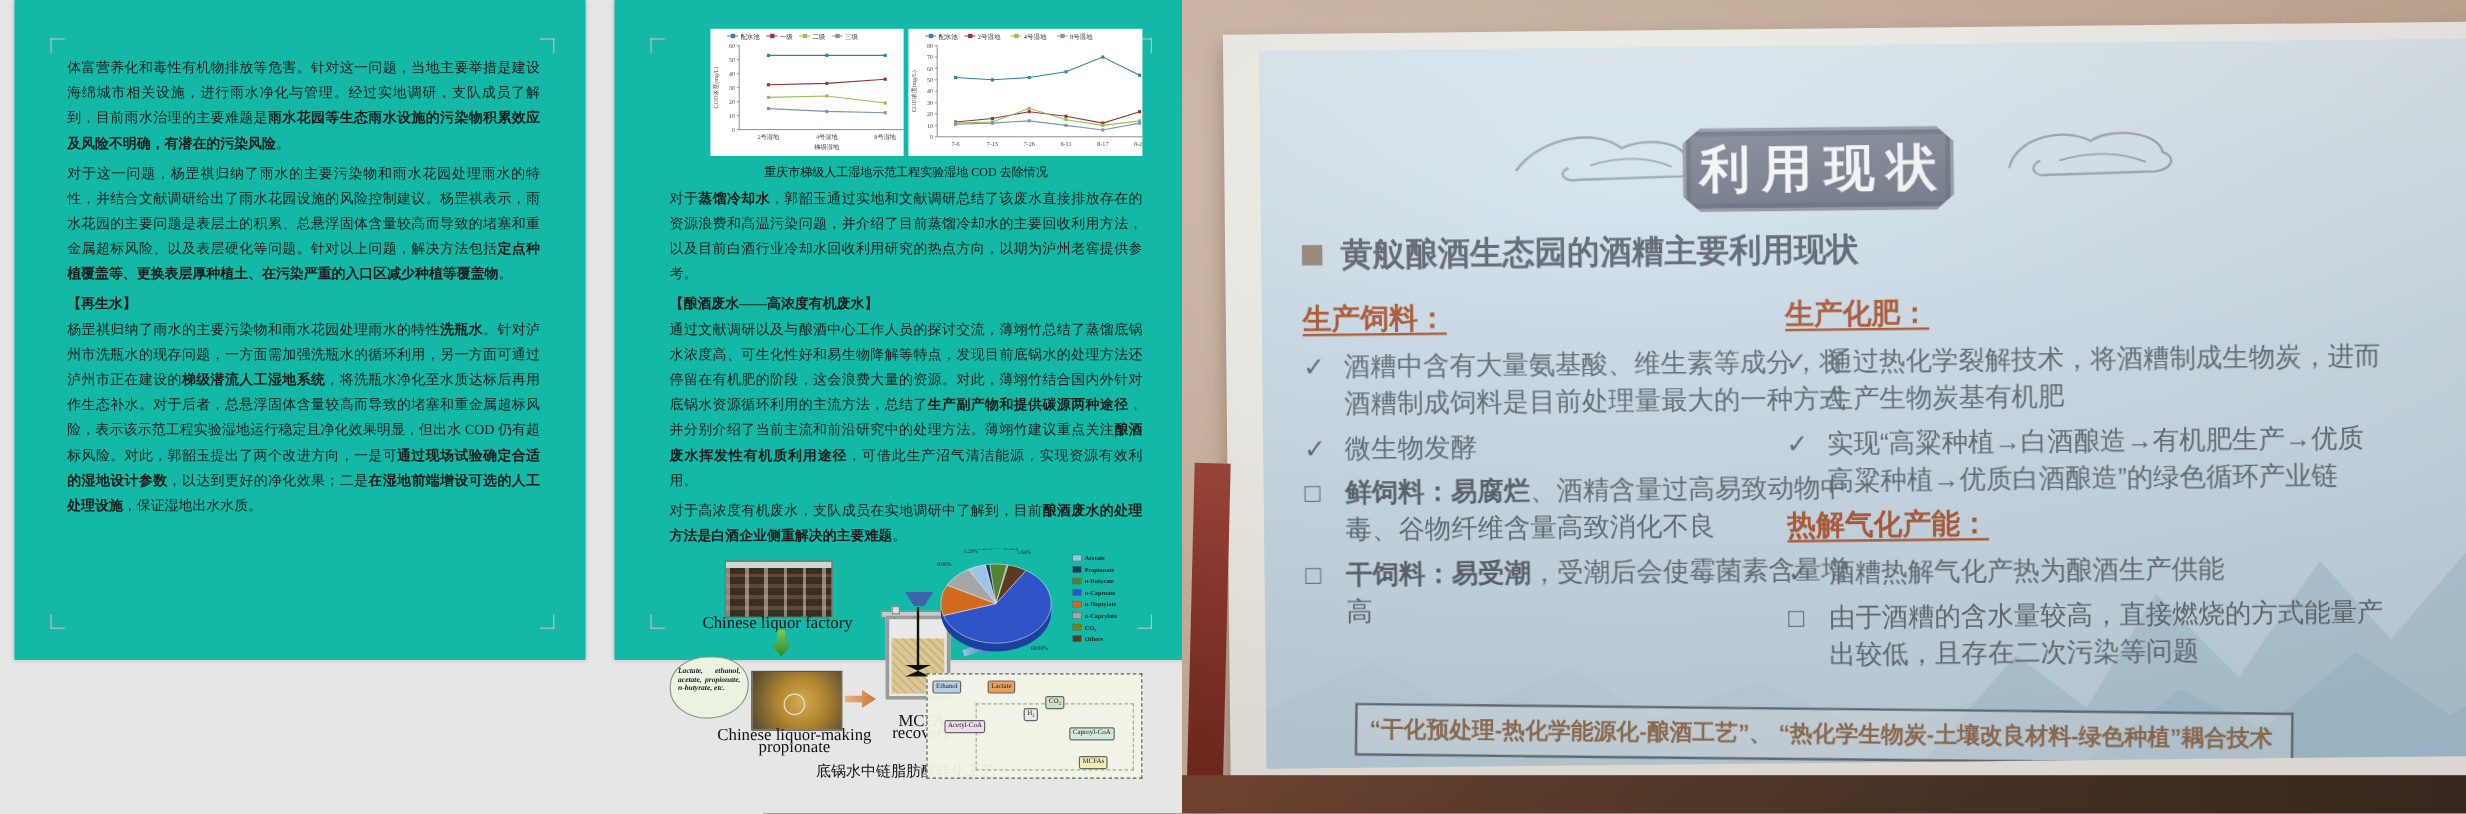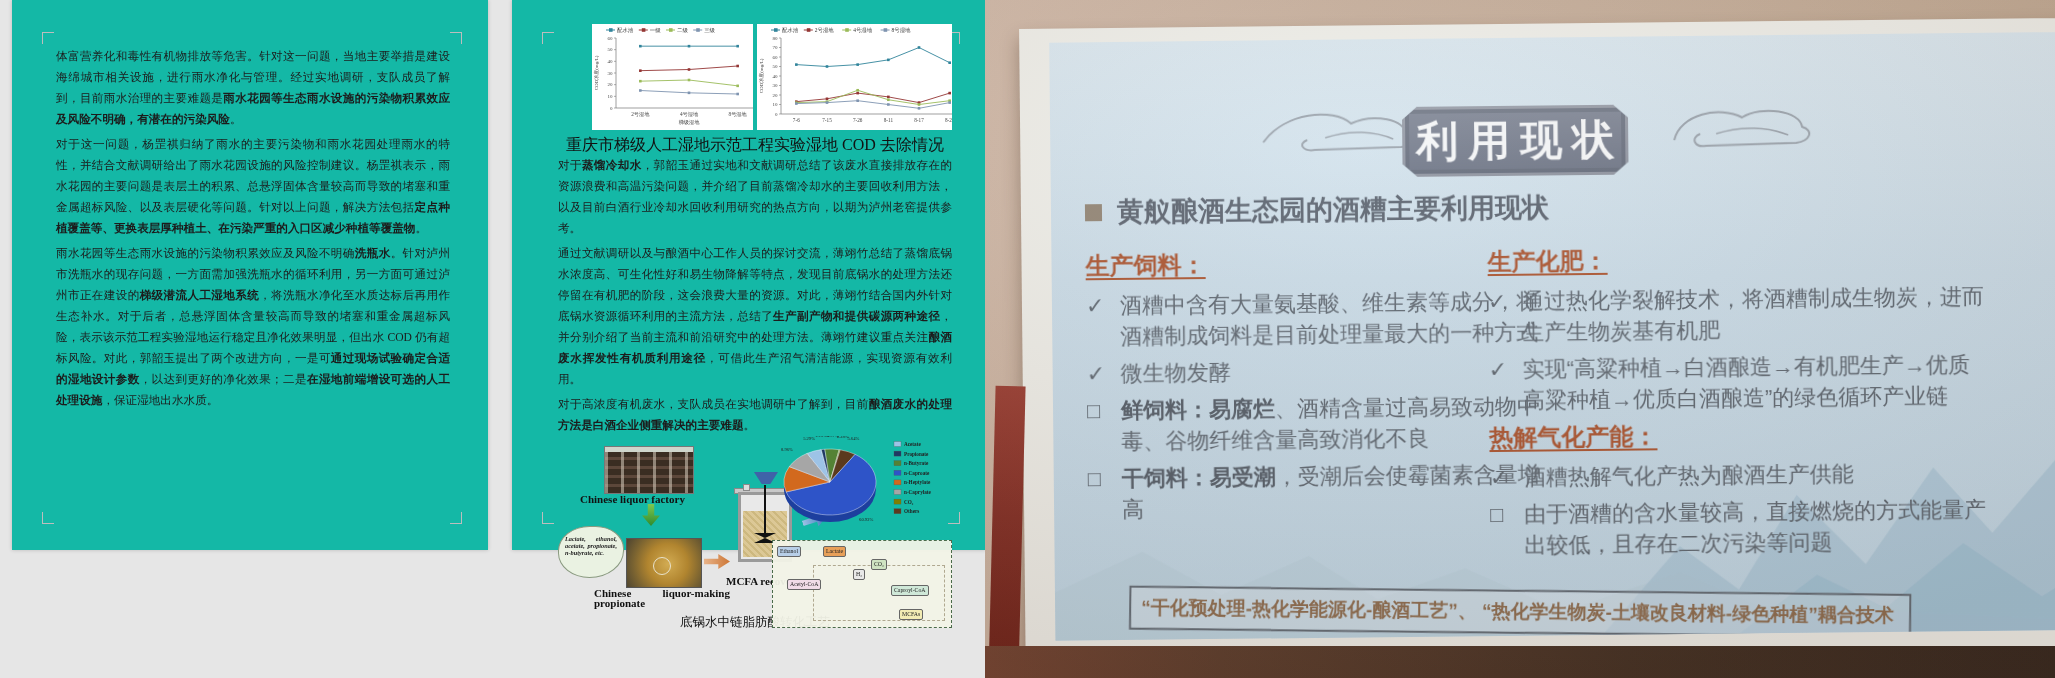--- a/index.html
+++ b/index.html
@@ -17,24 +17,24 @@
   .blk.h{font-weight:bold;}
   .blk.h + .blk{margin-top:0;}
   .cm{position:absolute;width:11px;height:11px;}
   .cm.tl{left:30px;top:32px;border-left:1px solid #bdbdbd;border-top:1px solid #bdbdbd;}
   .cm.tr{right:26px;top:32px;border-right:1px solid #bdbdbd;border-top:1px solid #bdbdbd;}
   .cm.bl{left:30px;bottom:26px;border-left:1px solid #bdbdbd;border-bottom:1px solid #bdbdbd;}
   .cm.br{right:26px;bottom:26px;border-right:1px solid #bdbdbd;border-bottom:1px solid #bdbdbd;}
   
   .charts-row{display:flex;gap:4px;margin-left:34px;}
   .charts-row svg{display:block;background:#fff;}
-  .chart-caption{text-align:center;font-size:16px;margin-top:4px;color:#111;}
+  .chart-caption{text-align:center;font-size:10px;margin-top:4px;color:#111;}
   
   .figure{position:relative;height:160px;margin-top:10px;}
-  .flabel{position:absolute;font-family:"Liberation Serif",serif;font-weight:bold;font-size:11px;color:#111;line-height:10px;}
+  .flabel{position:absolute;font-family:"Liberation Serif",serif;font-weight:normal;font-size:14px;text-align:center;color:#111;line-height:10px;}
   .f1{left:22px;top:48px;width:136px;}
   .f2{left:36px;top:142px;width:136px;}
   .f3{left:168px;top:130px;width:84px;}
   .factory{position:absolute;left:46px;top:0;width:88px;height:46px;
     background:linear-gradient(180deg,#cfd6cc 0 5px,transparent 5px),
       repeating-linear-gradient(90deg,rgba(215,205,190,.55) 0 3px,rgba(0,0,0,0) 3px 16px),
       repeating-linear-gradient(0deg,#3a2d22 0 6px,#5c473a 6px 9px);
     border:1px solid #777;}
   .cloud{position:absolute;left:0;top:80px;width:66px;height:52px;background:#eaf2e2;border:1px solid #8a9a80;border-radius:50% 45% 55% 50%;
     font-family:"Liberation Serif",serif;font-style:italic;font-weight:bold;font-size:6.3px;line-height:7.2px;color:#222;padding:8px 6px;box-sizing:border-box;}
@@ -103,21 +103,22 @@
 
   <div class="doc-area">
     <div class="page" id="page1">
       <i class="cm tl"></i>
       <i class="cm tr"></i>
       <i class="cm bl"></i>
       <i class="cm br"></i>
       <div class="page-body" id="p1body">
           <div class="blk p"><span>体富营养化和毒性有机物排放等危害。针对这一问题，当地主要举措是建设海绵城市相关设施，进行雨水净化与管理。经过实地调研，支队成员了解到，目前雨水治理的主要难题是</span><b>雨水花园等生态雨水设施的污染物积累效应及风险不明确，有潜在的污染风险</b><span>。</span></div>
           <div class="blk p"><span>对于这一问题，杨罡祺归纳了雨水的主要污染物和雨水花园处理雨水的特性，并结合文献调研给出了雨水花园设施的风险控制建议。杨罡祺表示，雨水花园的主要问题是表层土的积累、总悬浮固体含量较高而导致的堵塞和重金属超标风险、以及表层硬化等问题。针对以上问题，解决方法包括</span><b>定点种植覆盖等、更换表层厚种植土、在污染严重的入口区减少种植等覆盖物</b><span>。</span></div>
-          <div class="blk p"><span>雨水花园等生态雨水设施的污染物积累效应及风险不明确</span><b>洗瓶水</b><span>。针对泸州市洗瓶水的现存问题，一方面需加强洗瓶水的循环利用，另一方面可通过泸州市正在建设的</span><b>梯级潜流人工湿地系统</b><span>，将洗瓶水净化至水质达标后再用作生态补水。对于后者，总悬浮固体含量较高而导致的堵塞和重金属超标风险，表示该示范工程实验湿地运行稳定且净化效果明显，但出水 COD 仍有超标风险。对此，郭韶玉提出了两个改进方向，一是可</span><b>通过现场试验确定合适的湿地设计参数</b><span>，以达到更好的净化效果；二是</span><b>在湿地前端增设可选的人工处理设施</b><span>，保证湿地出水水质。</span></div>
+          <div class="blk h"><span>【再生水】</span></div>
+          <div class="blk p"><span>杨罡祺归纳了雨水的主要污染物和雨水花园处理雨水的特性</span><b>洗瓶水</b><span>。针对泸州市洗瓶水的现存问题，一方面需加强洗瓶水的循环利用，另一方面可通过泸州市正在建设的</span><b>梯级潜流人工湿地系统</b><span>，将洗瓶水净化至水质达标后再用作生态补水。对于后者，总悬浮固体含量较高而导致的堵塞和重金属超标风险，表示该示范工程实验湿地运行稳定且净化效果明显，但出水 COD 仍有超标风险。对此，郭韶玉提出了两个改进方向，一是可</span><b>通过现场试验确定合适的湿地设计参数</b><span>，以达到更好的净化效果；二是</span><b>在湿地前端增设可选的人工处理设施</b><span>，保证湿地出水水质。</span></div>
         </div>
     </div>
 
     <div class="page" id="page2">
       <i class="cm tl"></i>
       <i class="cm tr"></i>
       <i class="cm bl"></i>
       <i class="cm br"></i>
       <div class="page-body" id="p2body">
         <div class="charts-row">
@@ -238,20 +239,21 @@
               <rect x="99.36666666666667" y="75.4" width="2.6" height="2.6" fill="#7f94b0"></rect>
               <rect x="130.0333333333333" y="79.2" width="2.6" height="2.6" fill="#7f94b0"></rect>
               <rect x="160.7" y="83" width="2.6" height="2.6" fill="#7f94b0"></rect>
               <rect x="191.36666666666665" y="77.3" width="2.6" height="2.6" fill="#7f94b0"></rect>
               <polyline points="39.333333333333336,79.55 70,78.6 100.66666666666667,76.7 131.33333333333331,80.5 162,84.3 192.66666666666666,78.6" fill="none" stroke="#7f94b0" stroke-width="0.9"></polyline>
             </svg>
         </div>
         <div class="chart-caption">重庆市梯级人工湿地示范工程实验湿地 COD 去除情况</div>
         <div id="p2blocks">
             <div class="blk p"><span>对于</span><b>蒸馏冷却水</b><span>，郭韶玉通过实地和文献调研总结了该废水直接排放存在的资源浪费和高温污染问题，并介绍了目前蒸馏冷却水的主要回收利用方法，以及目前白酒行业冷却水回收利用研究的热点方向，以期为泸州老窖提供参考。</span></div>
+            <div class="blk h"><span>【酿酒废水——高浓度有机废水】</span></div>
             <div class="blk p"><span>通过文献调研以及与酿酒中心工作人员的探讨交流，薄翊竹总结了蒸馏底锅水浓度高、可生化性好和易生物降解等特点，发现目前底锅水的处理方法还停留在有机肥的阶段，这会浪费大量的资源。对此，薄翊竹结合国内外针对底锅水资源循环利用的主流方法，总结了</span><b>生产副产物和提供碳源两种途径</b><span>，并分别介绍了当前主流和前沿研究中的处理方法。薄翊竹建议重点关注</span><b>酿酒废水挥发性有机质利用途径</b><span>，可借此生产沼气清洁能源，实现资源有效利用。</span></div>
             <div class="blk p"><span>对于高浓度有机废水，支队成员在实地调研中了解到，目前</span><b>酿酒废水的处理方法是白酒企业侧重解决的主要难题</b><span>。</span></div>
           </div>
 
         <div class="figure">
           <div class="factory"></div>
           <div class="flabel f1">Chinese liquor factory</div>
           <div class="arrow down"></div>
           <div class="cloud"><span>Lactate, ethanol, acetate, propionate, n-butyrate, etc.</span></div>
           <div class="wastewater"></div>

